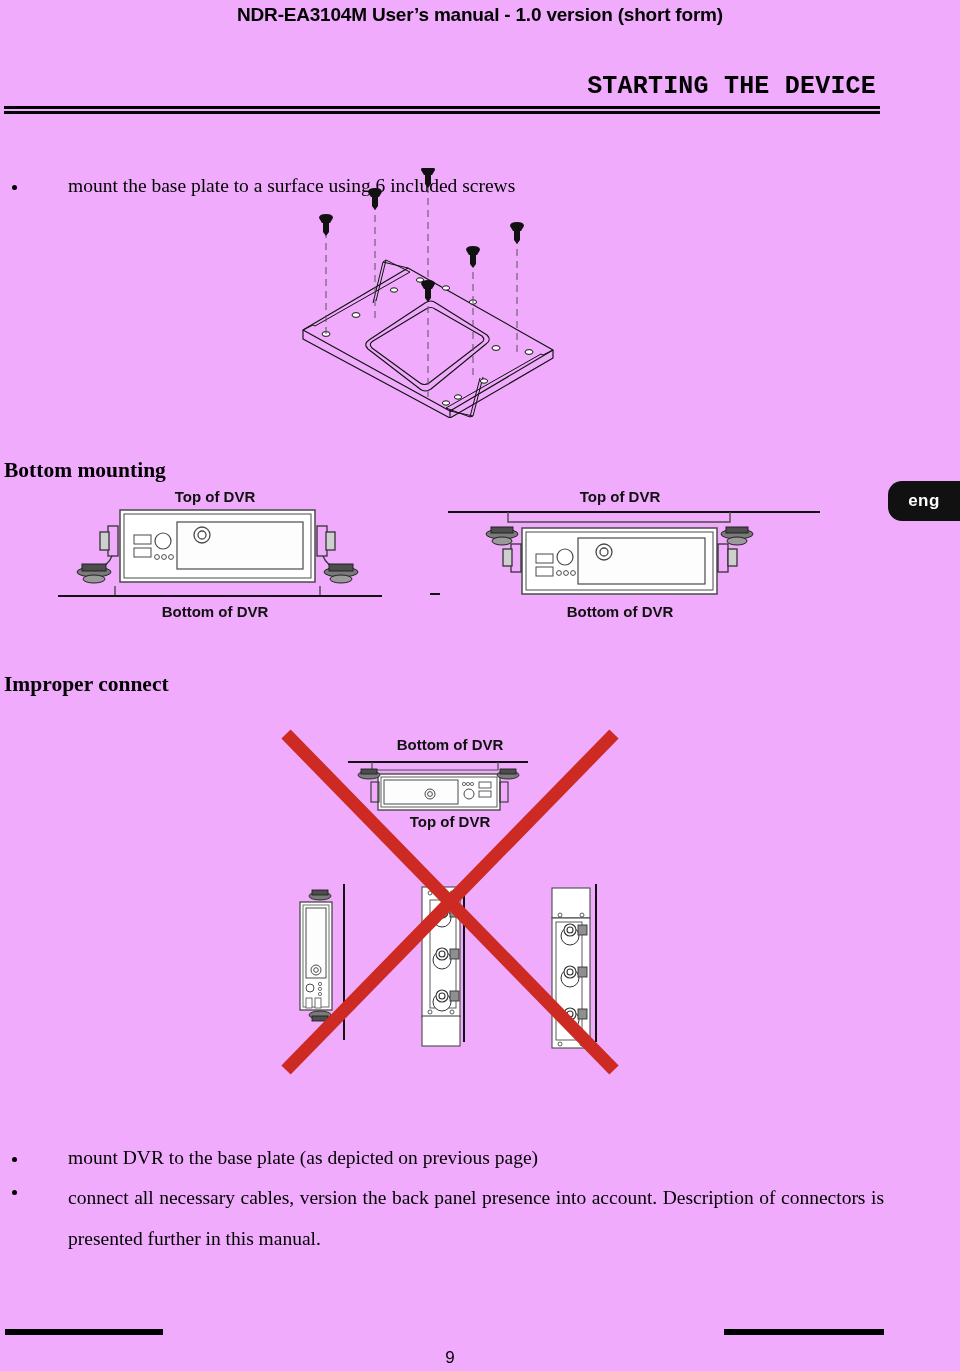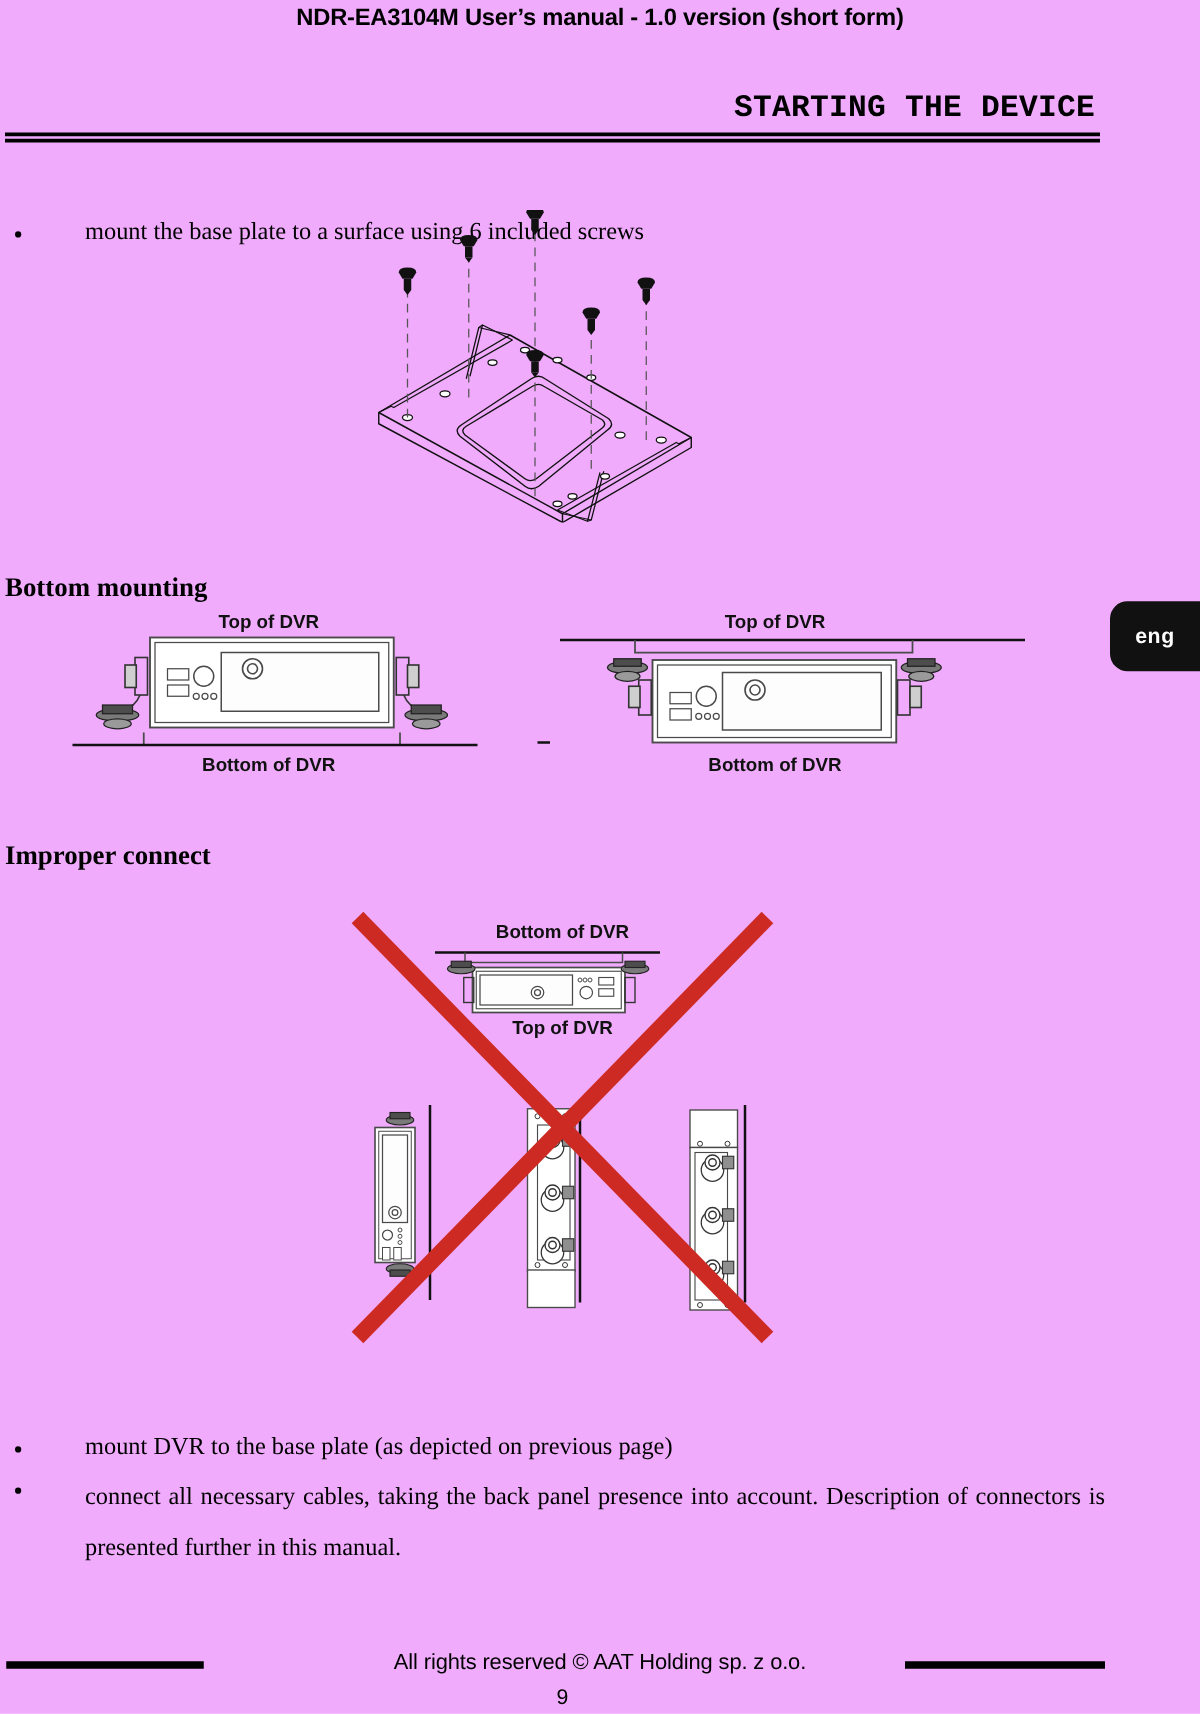--- a/index.html
+++ b/index.html
@@ -90,21 +90,21 @@
     text-align: justify;
     line-height: 2.1;
   }
 
   
   .lang-tab {
     position: absolute;
     right: 0;
     top: 481px;
     width: 72px;
-    height: 56px;
+    height: 40px;
     background: #111111;
     border-top-left-radius: 14px;
     border-bottom-left-radius: 14px;
     display: flex;
     align-items: center;
     justify-content: center;
   }
   .lang-tab span {
     color: #ffffff;
     font-family: "Liberation Sans", sans-serif;
@@ -499,22 +499,21 @@
     </svg>
   </div>
 
   <div class="bullet-row" style="left:12px; top:1128px; width:700px;margin-top:20px;">
     <span class="bullet-dot"></span>
     <span class="bullet-text">mount DVR to the base plate (as depicted on previous page)</span>
   </div>
 
   <div class="bullet-row" style="left:12px; top:1178px; width:872px;">
     <span class="bullet-dot" style="top:0.78em;"></span>
-    <span class="bullet-text justified">connect all necessary cables, taking the back panel presence into account. Description of connectors is presented further in this manual.</span>
+    <span class="bullet-text justified">connect all necessary cables, version the back panel presence into account. Description of connectors is presented further in this manual.</span>
   </div>
 
 
   <div class="footer-rule-left"></div>
   <div class="footer-rule-right"></div>
-  <div class="footer-text">All rights reserved © AAT Holding sp. z o.o.</div>
   <div class="page-number">9</div>
 
 </div>
 
 </body></html>

